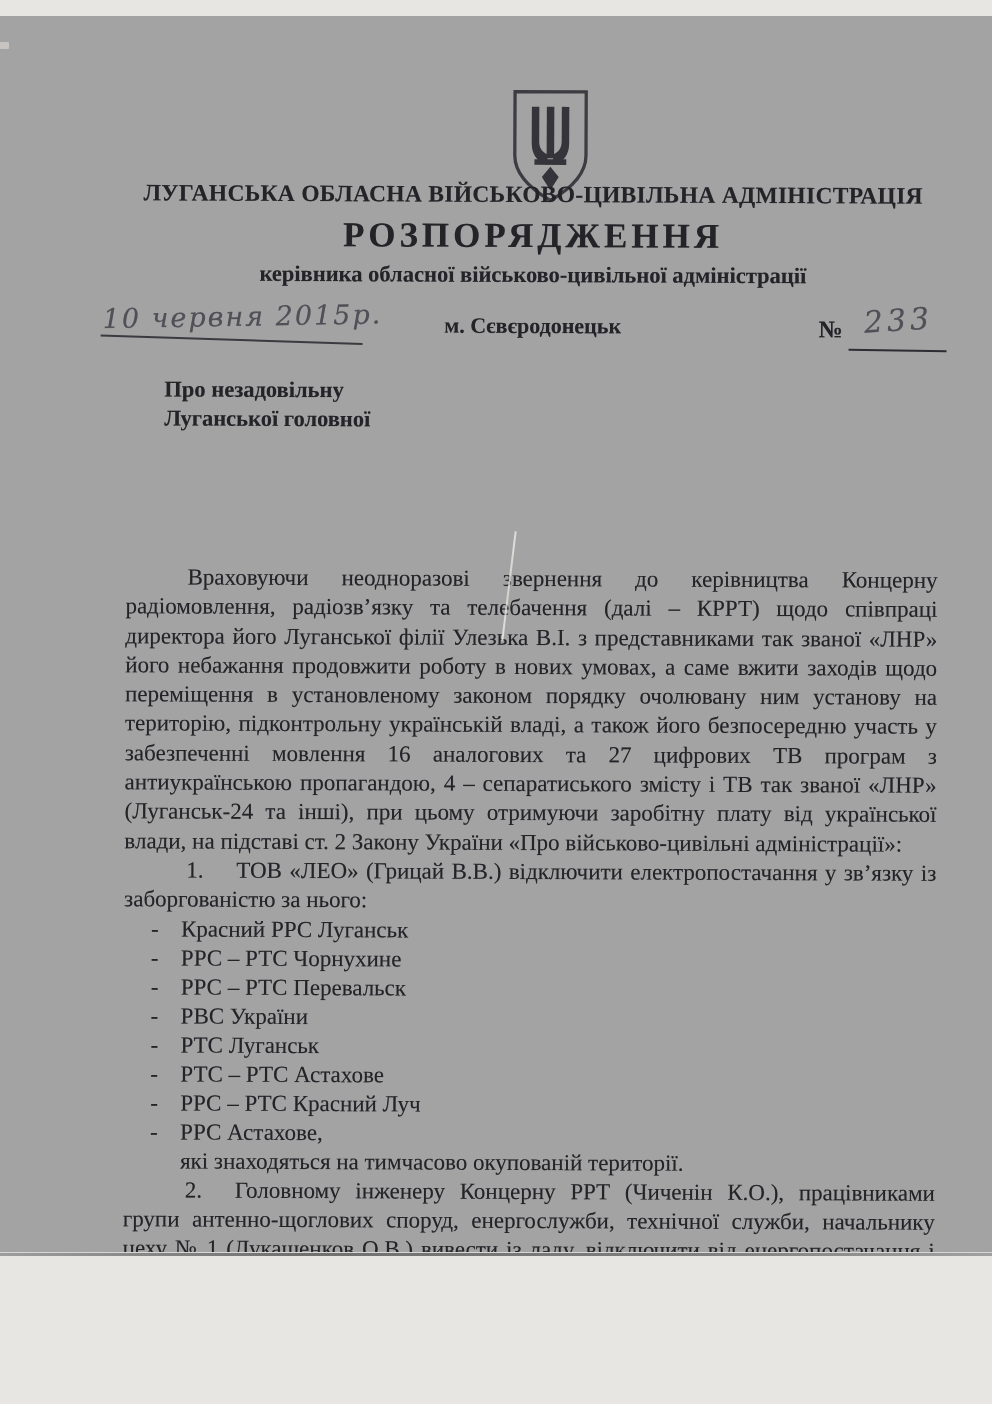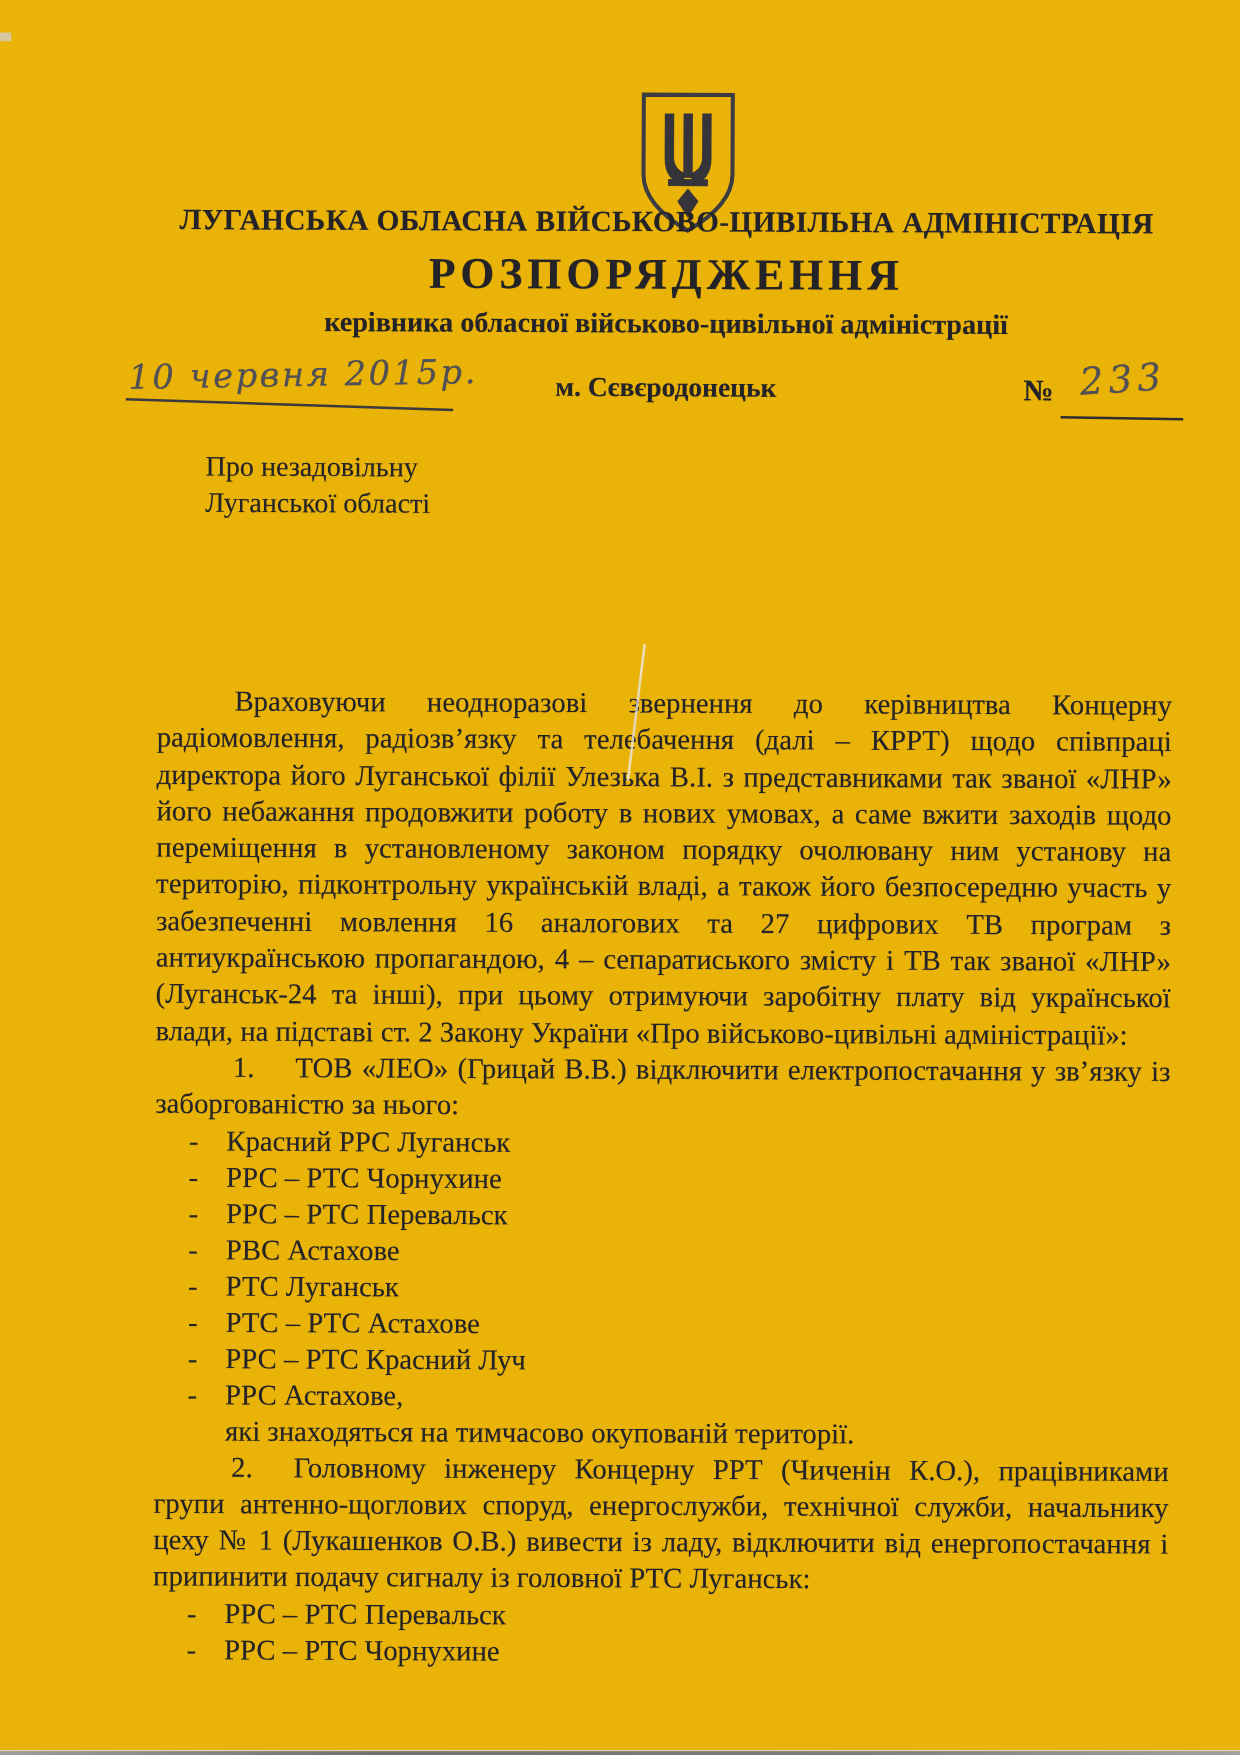--- a/index.html
+++ b/index.html
@@ -1,20 +1,20 @@
 <!DOCTYPE html>
 <html lang="uk"><head>
 <meta charset="utf-8">
 <style>
   html,body{margin:0;padding:0;background:#e8e6e3;}
   .page{
     position:relative;
-    width:992px;height:1404px;
-    margin:0 auto;
-    background:#eab308;
+    width:992px;height:1240px;
+    margin:16px auto;
+    background:#a3a3a3;
     overflow:hidden;
     font-family:"Liberation Serif", serif;
     color:#232328;
   }
   .content{
     position:absolute;left:128px;top:0;width:812px;height:1404px;
     transform:rotate(0.25deg);transform-origin:50% 0;
     text-shadow:0.2px 0.2px 0.6px rgba(35,35,40,0.35);
   }
   
@@ -57,21 +57,21 @@
     position:absolute;left:737px;top:285px;
     font-size:30px;letter-spacing:4px;transform:rotate(-4deg);
   }
   .no-line{
     position:absolute;left:722px;top:332px;width:98px;height:0;
     border-top:2.5px solid #2c2c32;transform:rotate(0.6deg);
   }
   
   .subject{
     position:absolute;left:38px;top:361px;width:320px;
-    font-weight:400;font-size:22.5px;line-height:28.5px;
+    font-weight:700;font-size:22.5px;line-height:28.5px;
   }
   
   .body-flow{
     position:absolute;left:0;top:548px;width:812px;
     font-size:23px;line-height:29.3px;text-align:justify;
   }
   .body-flow p{margin:0;text-indent:62px;}
   .num{display:inline-block;width:50px;text-indent:0;}
   .station-list{margin:0;padding:0;list-style:none;text-align:left;}
   .station-row{padding-left:27px;line-height:29px;}
@@ -120,33 +120,33 @@
 
     <div class="date-hand hand">10 червня 2015р.</div>
     <div class="date-line"></div>
     <div class="city">м. Сєвєродонецьк</div>
     <div class="no-label">№</div>
     <div class="no-value hand">233</div>
     <div class="no-line"></div>
 
     <div class="subject">
       <div>Про незадовільну</div>
-      <div>Луганської області</div>
+      <div>Луганської головної</div>
     </div>
 
     <div class="body-flow">
       <p>Враховуючи неодноразові звернення до керівництва Концерну радіомовлення, радіозв’язку та телебачення (далі – КРРТ) щодо співпраці директора його Луганської філії Улезька В.І. з представниками так званої «ЛНР» його небажання продовжити роботу в нових умовах, а саме вжити заходів щодо переміщення в установленому законом порядку очолювану ним установу на територію, підконтрольну українській владі, а також його безпосередню участь у забезпеченні мовлення 16 аналогових та 27 цифрових ТВ програм з антиукраїнською пропагандою, 4 – сепаратиського змісту і ТВ так званої «ЛНР» (Луганськ-24 та інші), при цьому отримуючи заробітну плату від української влади, на підставі ст. 2 Закону України «Про військово-цивільні адміністрації»:</p>
 
       <p><span class="num">1.</span><span>ТОВ «ЛЕО» (Грицай В.В.) відключити електропостачання у зв’язку із заборгованістю за нього:</span></p>
 
       <ul class="station-list">
         <li class="station-row"><span class="dash">-</span><span>Красний РРС Луганськ</span></li>
         <li class="station-row"><span class="dash">-</span><span>РРС – РТС Чорнухине</span></li>
         <li class="station-row"><span class="dash">-</span><span>РРС – РТС Перевальск</span></li>
-        <li class="station-row"><span class="dash">-</span><span>РВС Астахове</span></li>
+        <li class="station-row"><span class="dash">-</span><span>РВС України</span></li>
         <li class="station-row"><span class="dash">-</span><span>РТС Луганськ</span></li>
         <li class="station-row"><span class="dash">-</span><span>РТС – РТС Астахове</span></li>
         <li class="station-row"><span class="dash">-</span><span>РРС – РТС Красний Луч</span></li>
         <li class="station-row"><span class="dash">-</span><span>РРС Астахове,</span></li>
       </ul>
       <div class="list-note">які знаходяться на тимчасово окупованій території.</div>
 
       <p><span class="num">2.</span><span>Головному інженеру Концерну РРТ (Чиченін К.О.), працівниками групи антенно-щоглових споруд, енергослужби, технічної служби, начальнику цеху № 1 (Лукашенков О.В.) вивести із ладу, відключити від енергопостачання і припинити подачу сигналу із головної РТС Луганськ:</span></p>
 
       <ul class="station-list">

